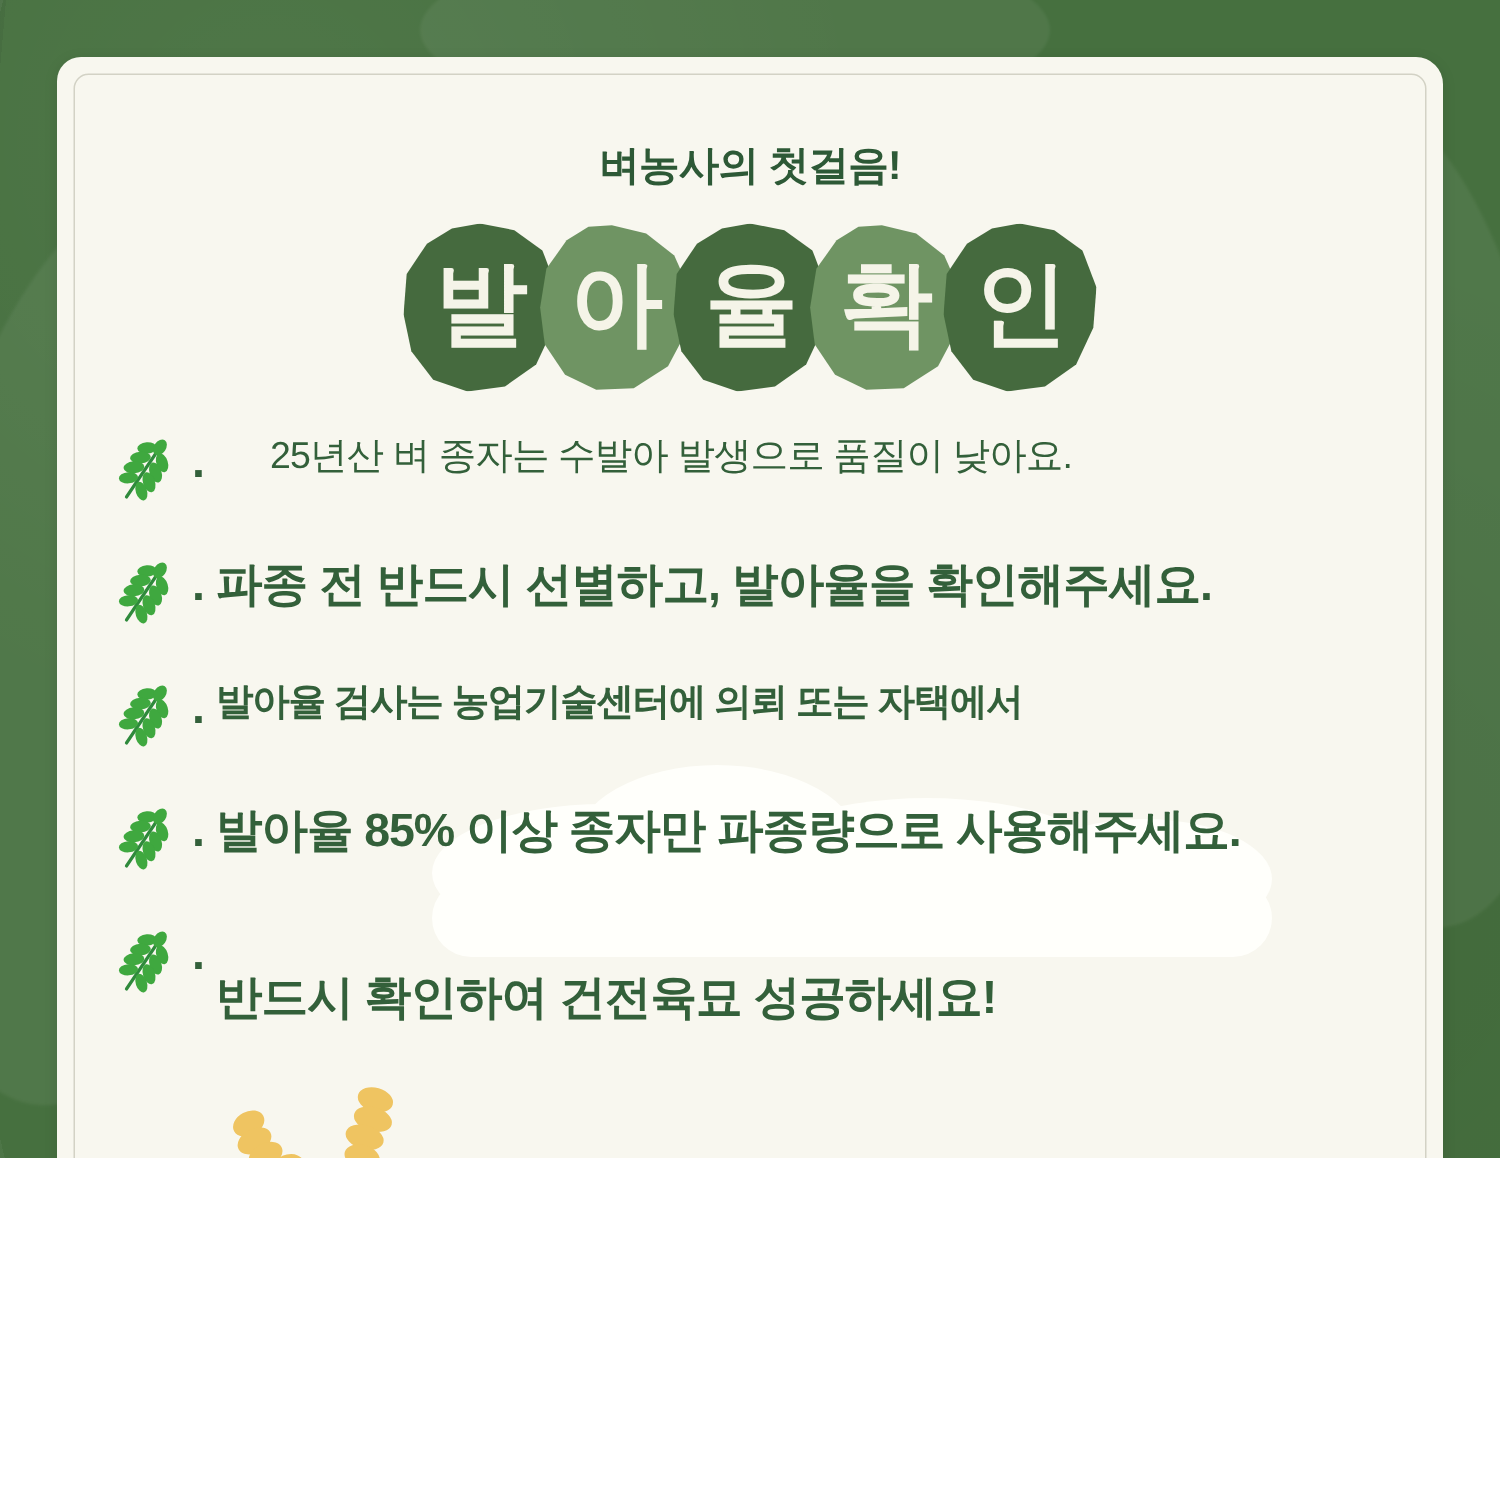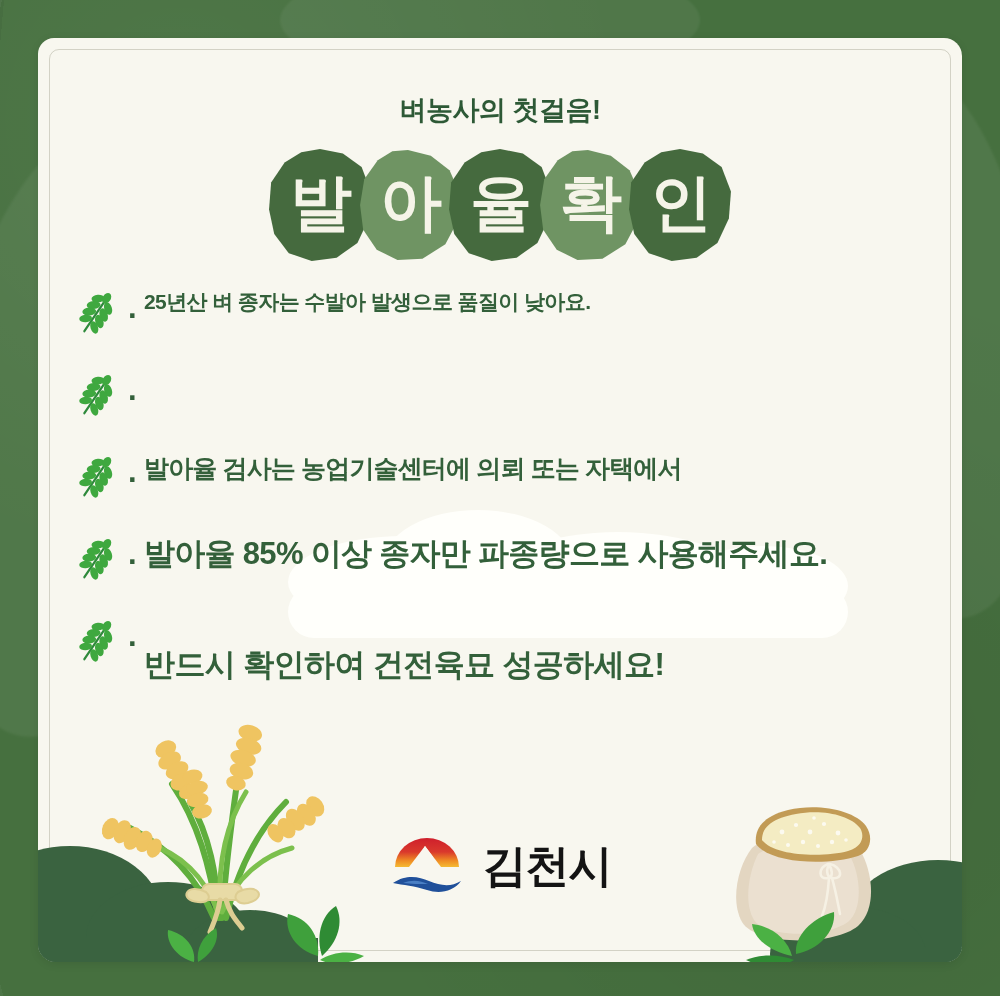--- a/index.html
+++ b/index.html
@@ -8,21 +8,21 @@
     width: 1000px;
     height: 1000px;
     overflow: hidden;
     font-family: "Liberation Sans", sans-serif;
   }
 
   
   #poster {
     position: relative;
     width: 1000px;
-    height: 996px;
+    height: 772px;
     background: #0f766e;
     overflow: hidden;
   }
   .bg-texture {
     position: absolute;
     inset: 0;
     background:
       linear-gradient(103deg, rgba(255,255,255,0.05) 0 2px, transparent 2px 60px),
       linear-gradient(77deg,  rgba(255,255,255,0.04) 0 3px, transparent 3px 90px),
       linear-gradient(95deg,  rgba(0,0,0,0.05)      0 4px, transparent 4px 140px),
@@ -174,21 +174,21 @@
                 <ellipse cx="22" cy="32" rx="8" ry="4.6" transform="rotate(-38 22 32)"></ellipse>
                 <ellipse cx="38" cy="35" rx="8" ry="4.6" transform="rotate(38 38 35)"></ellipse>
                 <ellipse cx="23" cy="41" rx="7.4" ry="4.3" transform="rotate(-38 23 41)"></ellipse>
                 <ellipse cx="37" cy="44" rx="7.4" ry="4.3" transform="rotate(38 37 44)"></ellipse>
                 <ellipse cx="30" cy="8" rx="4.6" ry="6.6"></ellipse>
               </g>
             </g>
           </svg>
         </span>
         <span class="marker" style="flex:0 0 16px;font-size:31px;font-weight:bold;color:#33603a;line-height:1.32;">.</span>
-        <span class="txt" style="font-size:21px;font-weight:bold;color:#33603a;line-height:1.32;letter-spacing:-0.6px;">
+        <span class="txt" style="font-size:25px;font-weight:normal;color:#33603a;line-height:1.32;letter-spacing:-0.6px;margin-left:36px;">
           <span>25년산 벼 종자는 수발아 발생으로 품질이 낮아요.</span>
         </span>
       </div>
 
       <div class="row" style="display:flex;align-items:flex-start;margin-bottom:30px;">
         <span class="wheat" style="flex:0 0 62px;height:52px;display:block;">
           <svg viewBox="0 0 60 60" width="60" height="52" aria-hidden="true">
             <g transform="rotate(34 30 30)">
               <path d="M30 6 L30 54" stroke="#2f8a3c" stroke-width="2.6" fill="none" stroke-linecap="round"></path>
               <g fill="#3fa83f">
@@ -199,20 +199,23 @@
                 <ellipse cx="22" cy="32" rx="8" ry="4.6" transform="rotate(-38 22 32)"></ellipse>
                 <ellipse cx="38" cy="35" rx="8" ry="4.6" transform="rotate(38 38 35)"></ellipse>
                 <ellipse cx="23" cy="41" rx="7.4" ry="4.3" transform="rotate(-38 23 41)"></ellipse>
                 <ellipse cx="37" cy="44" rx="7.4" ry="4.3" transform="rotate(38 37 44)"></ellipse>
                 <ellipse cx="30" cy="8" rx="4.6" ry="6.6"></ellipse>
               </g>
             </g>
           </svg>
         </span>
         <span class="marker" style="flex:0 0 16px;font-size:31px;font-weight:bold;color:#33603a;line-height:1.32;">.</span>
+        <span class="txt" style="font-size:31px;font-weight:bold;color:#33603a;line-height:1.32;letter-spacing:-0.6px;">
+          <span>파종 전 반드시 선별하고, 발아율을 확인해주세요.</span>
+        </span>
       </div>
 
       <div class="row" style="display:flex;align-items:flex-start;margin-bottom:30px;">
         <span class="wheat" style="flex:0 0 62px;height:52px;display:block;">
           <svg viewBox="0 0 60 60" width="60" height="52" aria-hidden="true">
             <g transform="rotate(34 30 30)">
               <path d="M30 6 L30 54" stroke="#2f8a3c" stroke-width="2.6" fill="none" stroke-linecap="round"></path>
               <g fill="#3fa83f">
                 <ellipse cx="22" cy="14" rx="7.5" ry="4.4" transform="rotate(-38 22 14)"></ellipse>
                 <ellipse cx="38" cy="17" rx="7.5" ry="4.4" transform="rotate(38 38 17)"></ellipse>

